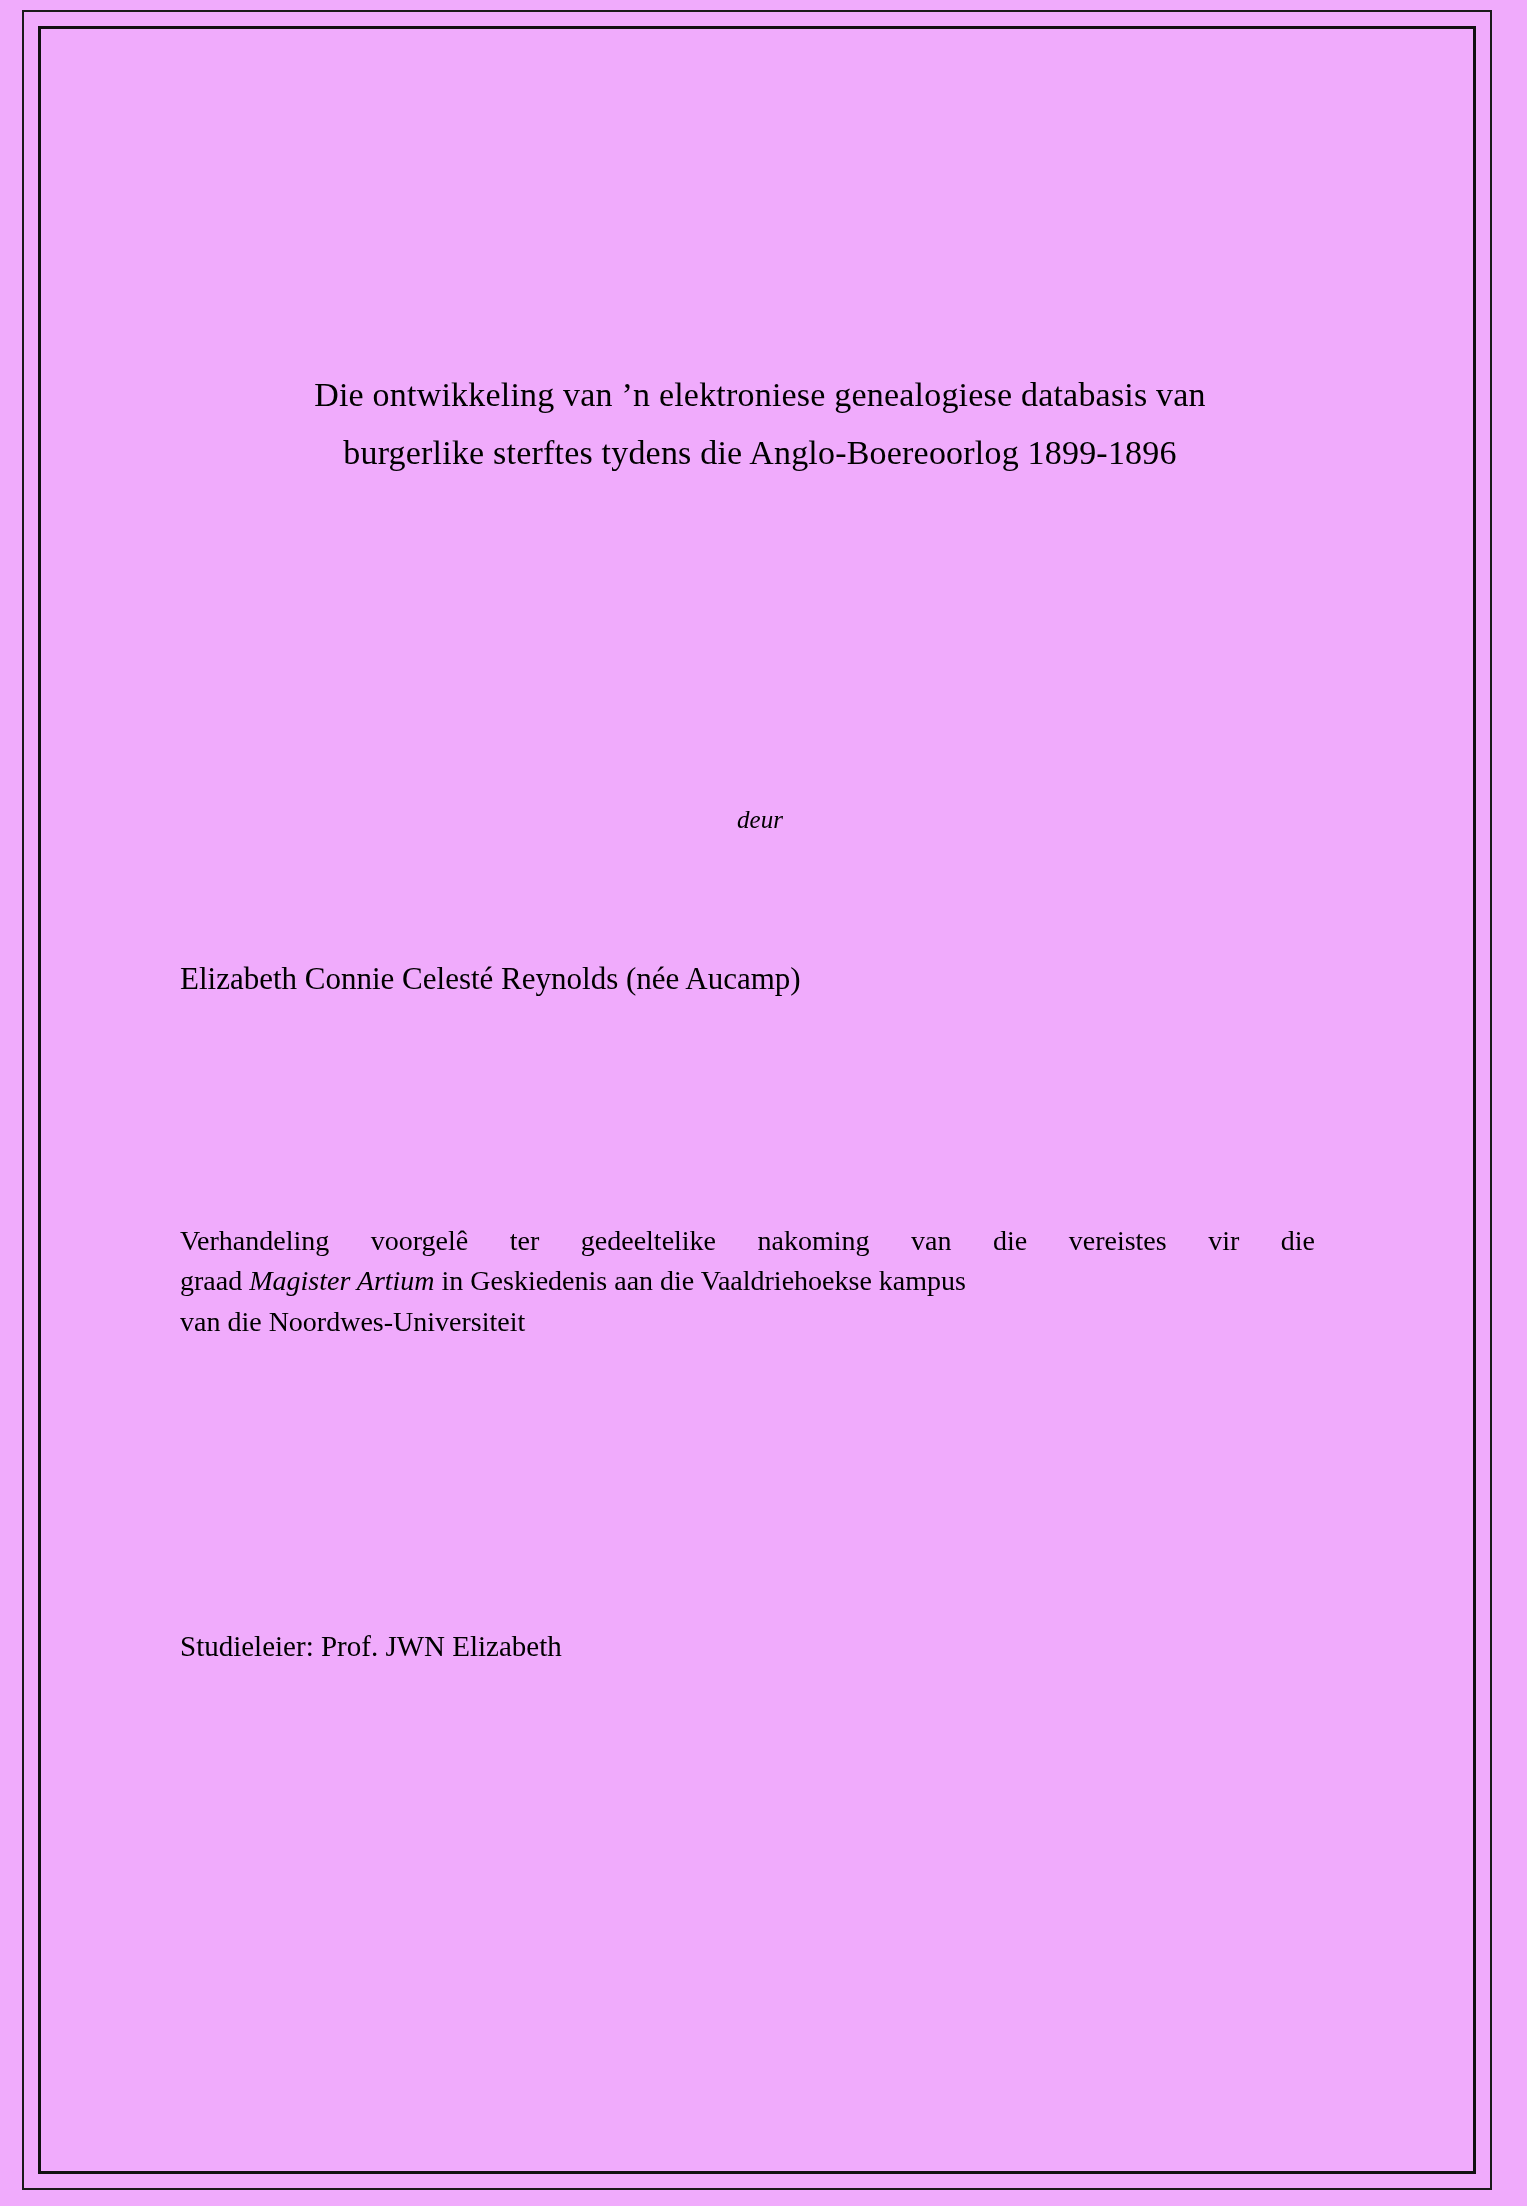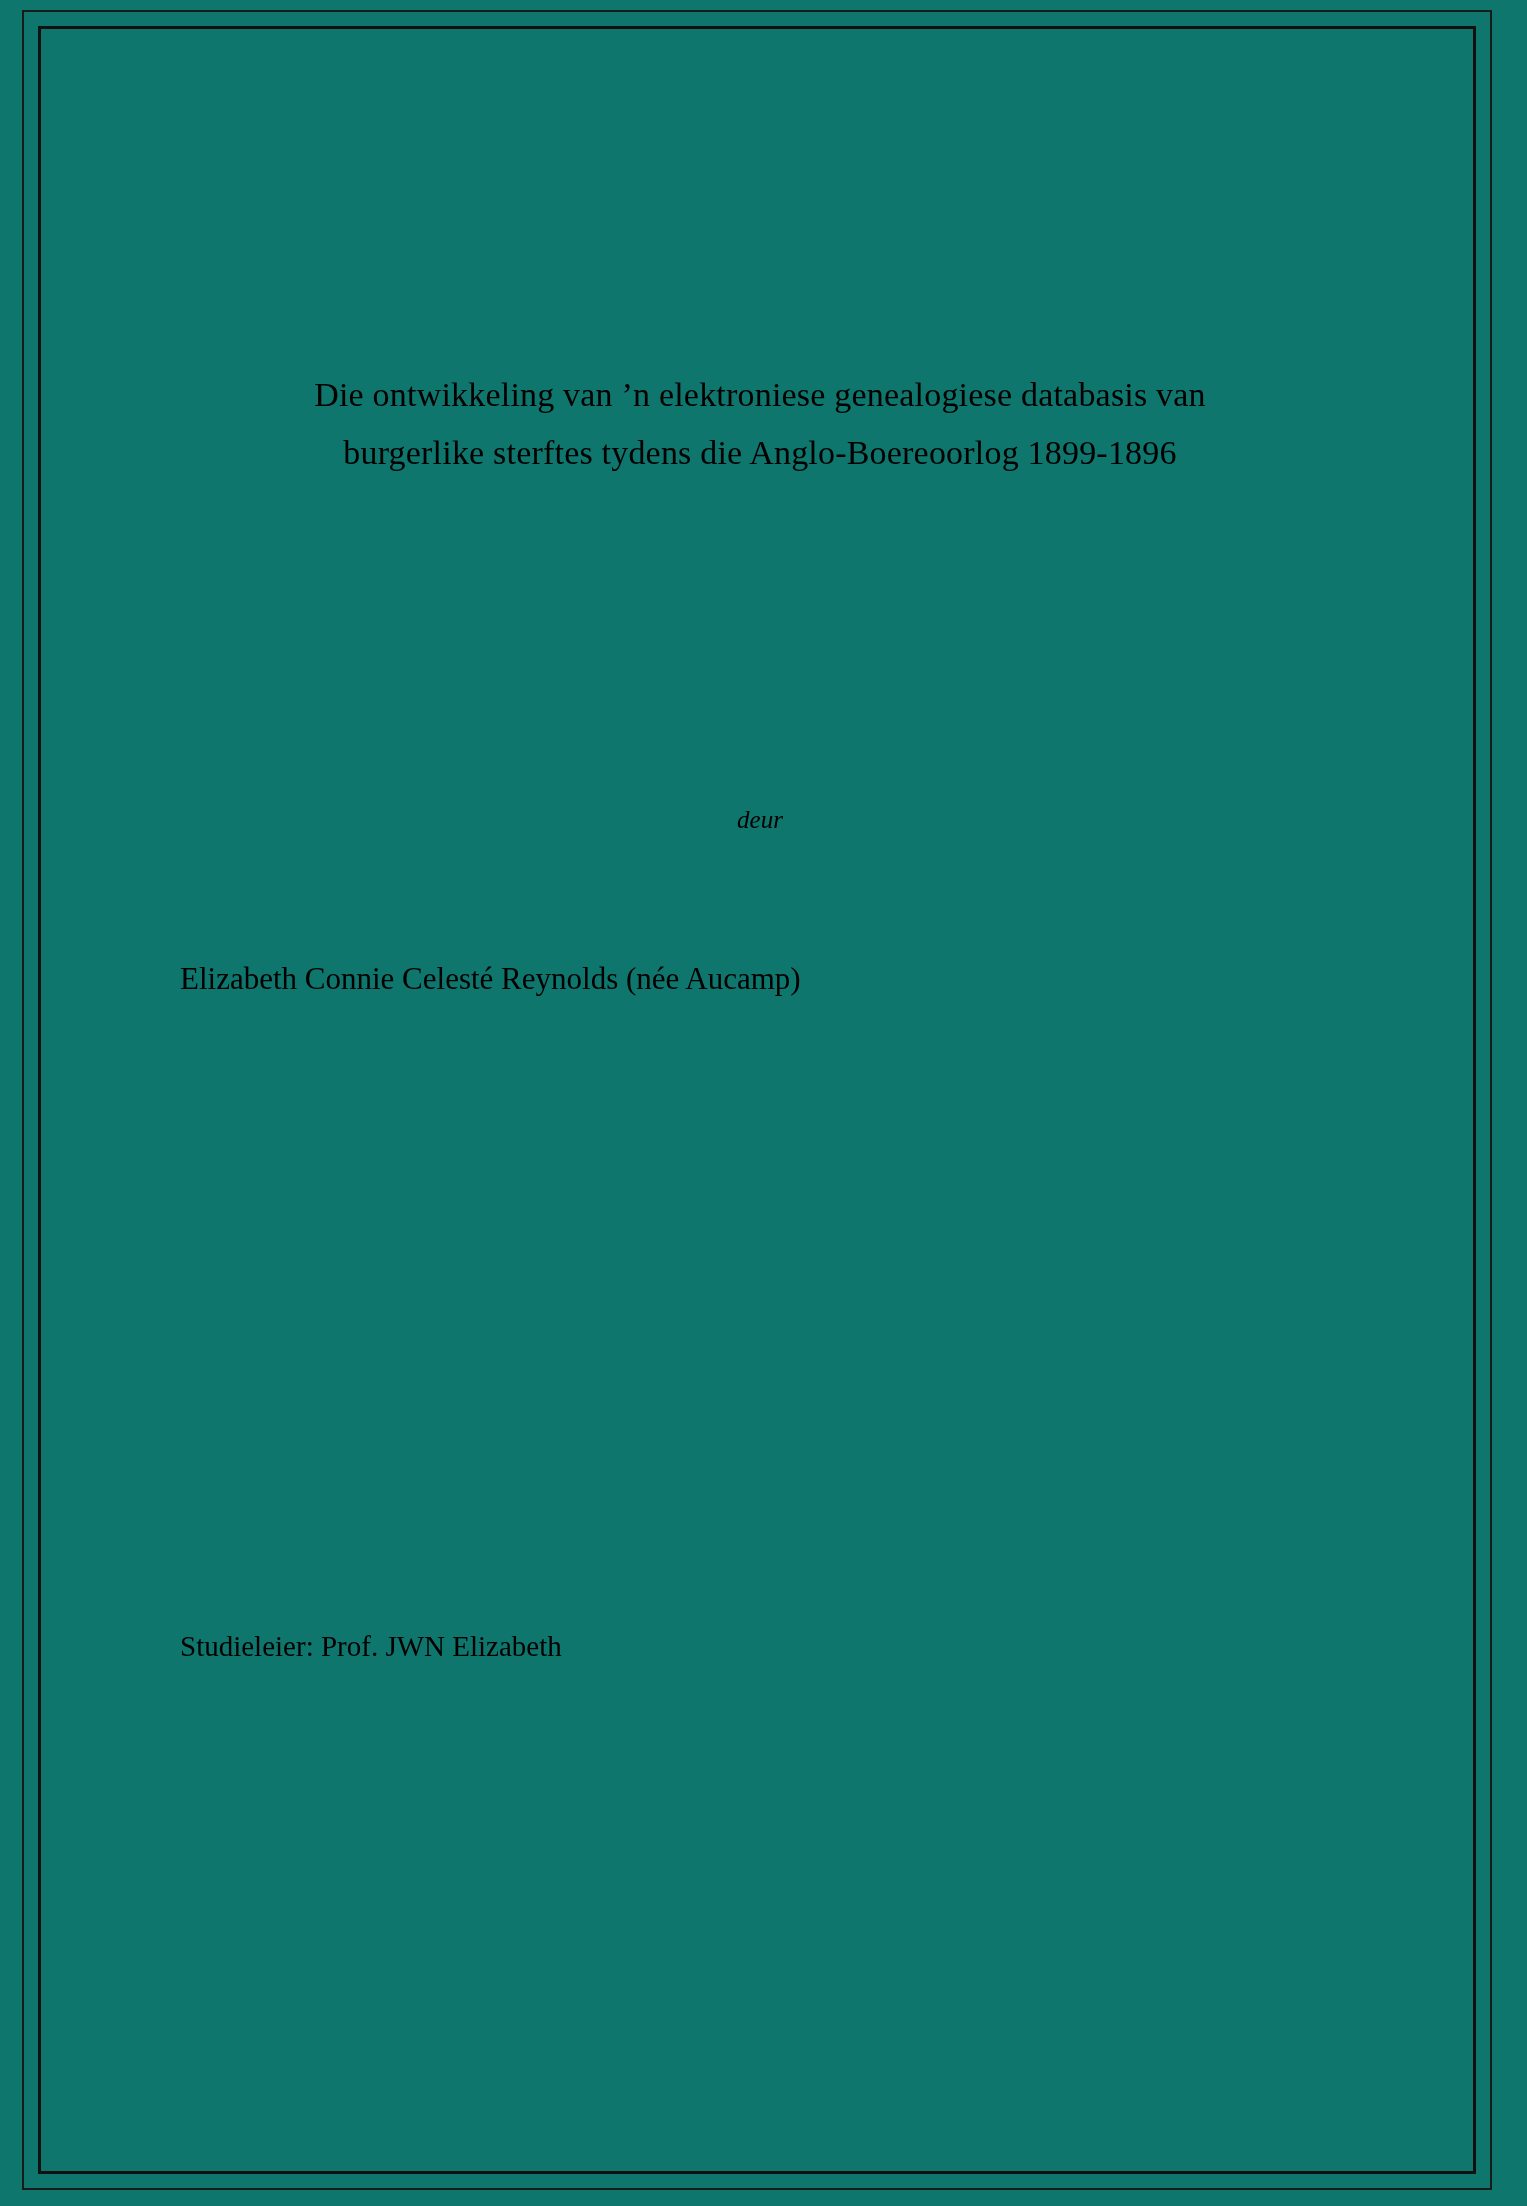--- a/index.html
+++ b/index.html
@@ -4,21 +4,21 @@
 <style>
   html, body {
     margin: 0;
     padding: 0;
     background: #ffffff;
   }
   .page {
     position: relative;
     width: 1527px;
     height: 2206px;
-    background: #0f766e;
+    background: #f0abfc;
     font-family: "Liberation Serif", serif;
     color: #000000;
     overflow: hidden;
   }
   
   .scan-outer {
     position: absolute;
     left: 22px;
     top: 10px;
     width: 1470px;
@@ -142,20 +142,25 @@
 
     <div class="title">
       <span class="line">Die ontwikkeling van ’n elektroniese genealogiese databasis van</span>
       <span class="line">burgerlike sterftes tydens die Anglo-Boereoorlog 1899-1896</span>
     </div>
 
     <div class="deur">deur</div>
 
     <div class="author">Elizabeth Connie Celesté Reynolds (née Aucamp)</div>
 
+    <div class="statement">
+      <span class="just">Verhandeling voorgelê ter gedeeltelike nakoming van die vereistes vir die</span>
+      <span class="l2"><span>graad </span><i>Magister Artium</i><span> in Geskiedenis aan die Vaaldriehoekse kampus</span></span>
+      <span class="l3">van die Noordwes-Universiteit</span>
+    </div>
 
     <div class="supervisor">
       <span class="line">Studieleier: Prof. JWN Elizabeth</span>
     </div>
 
 
   </div>
 </div>
 
 </body></html>

